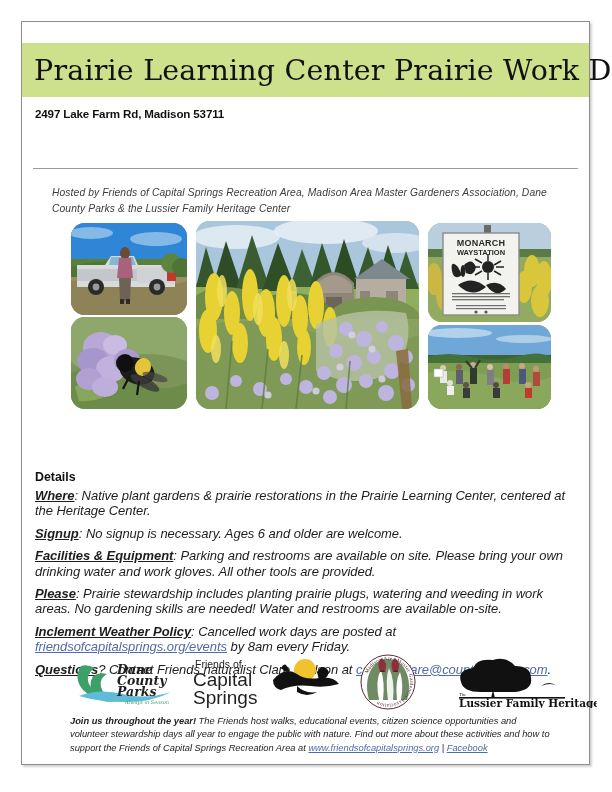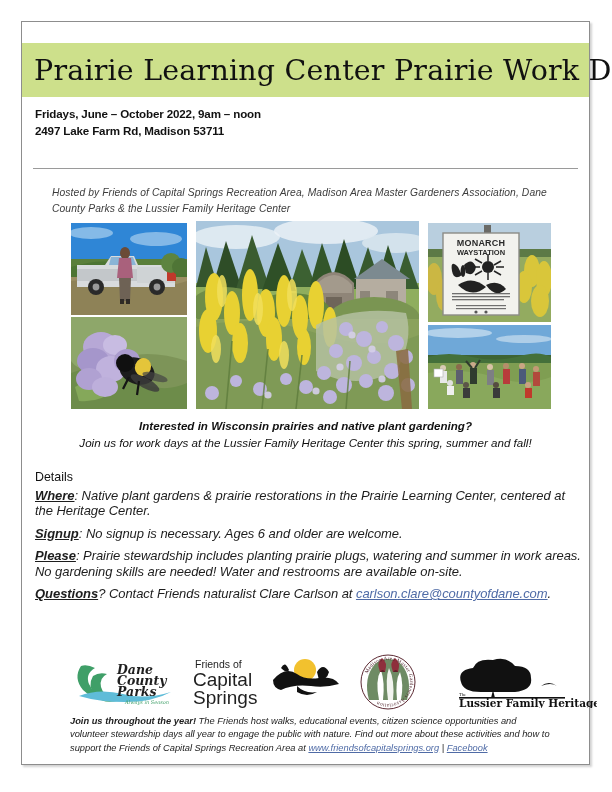--- a/index.html
+++ b/index.html
@@ -89,20 +89,21 @@
     margin-left: 17px;
   }
 
   
   .collage { position: absolute; left: 0; top: 0; width: 567px; height: 744px; pointer-events: none; }
   .photo {
     position: absolute;
     overflow: hidden;
     background: #dfe4d8;
     pointer-events: auto;
+    border-radius: 14px;
   }
   .photo svg { display: block; width: 100%; height: 100%; }
 
   
   .tagline {
     position: absolute;
     left: 0;
     top: 395px;
     width: 567px;
     text-align: center;
@@ -120,21 +121,21 @@
     line-height: 17px;
     color: #111;
   }
 
   
   .details-head {
     position: absolute;
     left: 13px;
     top: 448px;
     font-size: 12.4px;
-    font-weight: normal;
+    font-weight: bold;
     color: #111;
   }
   .details-body {
     position: absolute;
     left: 13px;
     top: 466px;
     width: 546px;
   }
   .detail-p {
     font-size: 13px;
@@ -180,21 +181,20 @@
 </head>
 <body>
 
 <div class="page-frame">
 
   <div class="title-banner">
     <div class="title-text">Prairie Learning Center Prairie Work Days</div>
   </div>
 
   <div class="whenwhere">
-    <div class="whenwhere-line">Fridays, June – October 2022, 9am – noon</div>
     <div class="whenwhere-line">2497 Lake Farm Rd, Madison 53711</div>
   </div>
   <div class="hr-thin"></div>
 
   <div class="hosted">Hosted by Friends of Capital Springs Recreation Area, Madison Area Master Gardeners Association, Dane County Parks &amp; the Lussier Family Heritage Center</div>
 
   <div class="collage">
 
     <div class="photo" style="left:49px; top:201px; width:116px; height:92px;">
       <svg viewBox="0 0 116 92" preserveAspectRatio="none">
@@ -464,30 +464,28 @@
           <rect x="65" y="63" width="7" height="10" fill="#3a3a3a"></rect>
           <circle cx="100" cy="60" r="3" fill="#c9a282"></circle>
           <rect x="97" y="63" width="7" height="10" fill="#c0392b"></rect>
         </g>
 
         <rect x="6" y="44" width="9" height="8" fill="#ffffff" stroke="#b0b0b0" stroke-width="0.6"></rect>
       </svg>
     </div>
   </div>
 
-  <div class="tagline">
-    <div class="tagline-1">Interested in Wisconsin prairies and native plant gardening?</div>
-    <div class="tagline-2">Join us for work days at the Lussier Family Heritage Center this spring, summer and fall!</div>
-  </div>
 
   <div class="details-head">Details</div>
   <div class="details-body" id="details-list">
       <div class="detail-p"><span class="lbl">Where</span><span>: </span><span>Native plant gardens &amp; prairie restorations in the Prairie Learning Center, centered at the Heritage Center.</span></div>
       <div class="detail-p"><span class="lbl">Signup</span><span>:  </span><span>No signup is necessary.  Ages 6 and older are welcome.</span></div>
-      <div class="detail-p"><span class="lbl">Please</span><span>:  </span><span>Prairie stewardship includes planting prairie plugs, watering and summer in work areas. No gardening skills are needed! Water and restrooms are available on-site.</span></div>
+      <div class="detail-p"><span class="lbl">Facilities &amp; Equipment</span><span>:  </span><span>Parking and restrooms are available on site. Please bring your own drinking water and work gloves.  All other tools are provided.</span></div>
+      <div class="detail-p"><span class="lbl">Please</span><span>:  </span><span>Prairie stewardship includes planting prairie plugs, watering and weeding in work areas. No gardening skills are needed! Water and restrooms are available on-site.</span></div>
+      <div class="detail-p"><span class="lbl">Inclement Weather Policy</span><span>:  </span><span>Cancelled work days are posted at </span><a class="lnk" href="#">friendsofcapitalsprings.org/events</a><span> by 8am every Friday.</span></div>
       <div class="detail-p"><span class="lbl">Questions</span><span>? </span><span>Contact Friends naturalist Clare Carlson at </span><a class="lnk" href="#">carlson.clare@countyofdane.com</a><span>.</span></div>
     </div>
 
   <div class="logo-row">
 
     <div class="logo" style="left:20px; top:2px;">
       <svg width="112" height="50" viewBox="0 0 112 50">
         <path d="M8 10 Q0 22 10 34 Q20 44 34 42 Q20 38 16 28 Q12 18 22 12 Q14 8 8 10 Z" fill="#3f9f68"></path>
         <path d="M20 20 Q14 30 22 40 Q30 48 44 45 Q30 40 28 31 Q26 22 34 18 Q26 16 20 20 Z" fill="#3f9f68"></path>
         <path d="M6 40 Q26 32 50 38 Q72 44 98 36 Q80 46 52 46 Q26 46 6 40 Z" fill="#5fbcd8"></path>

